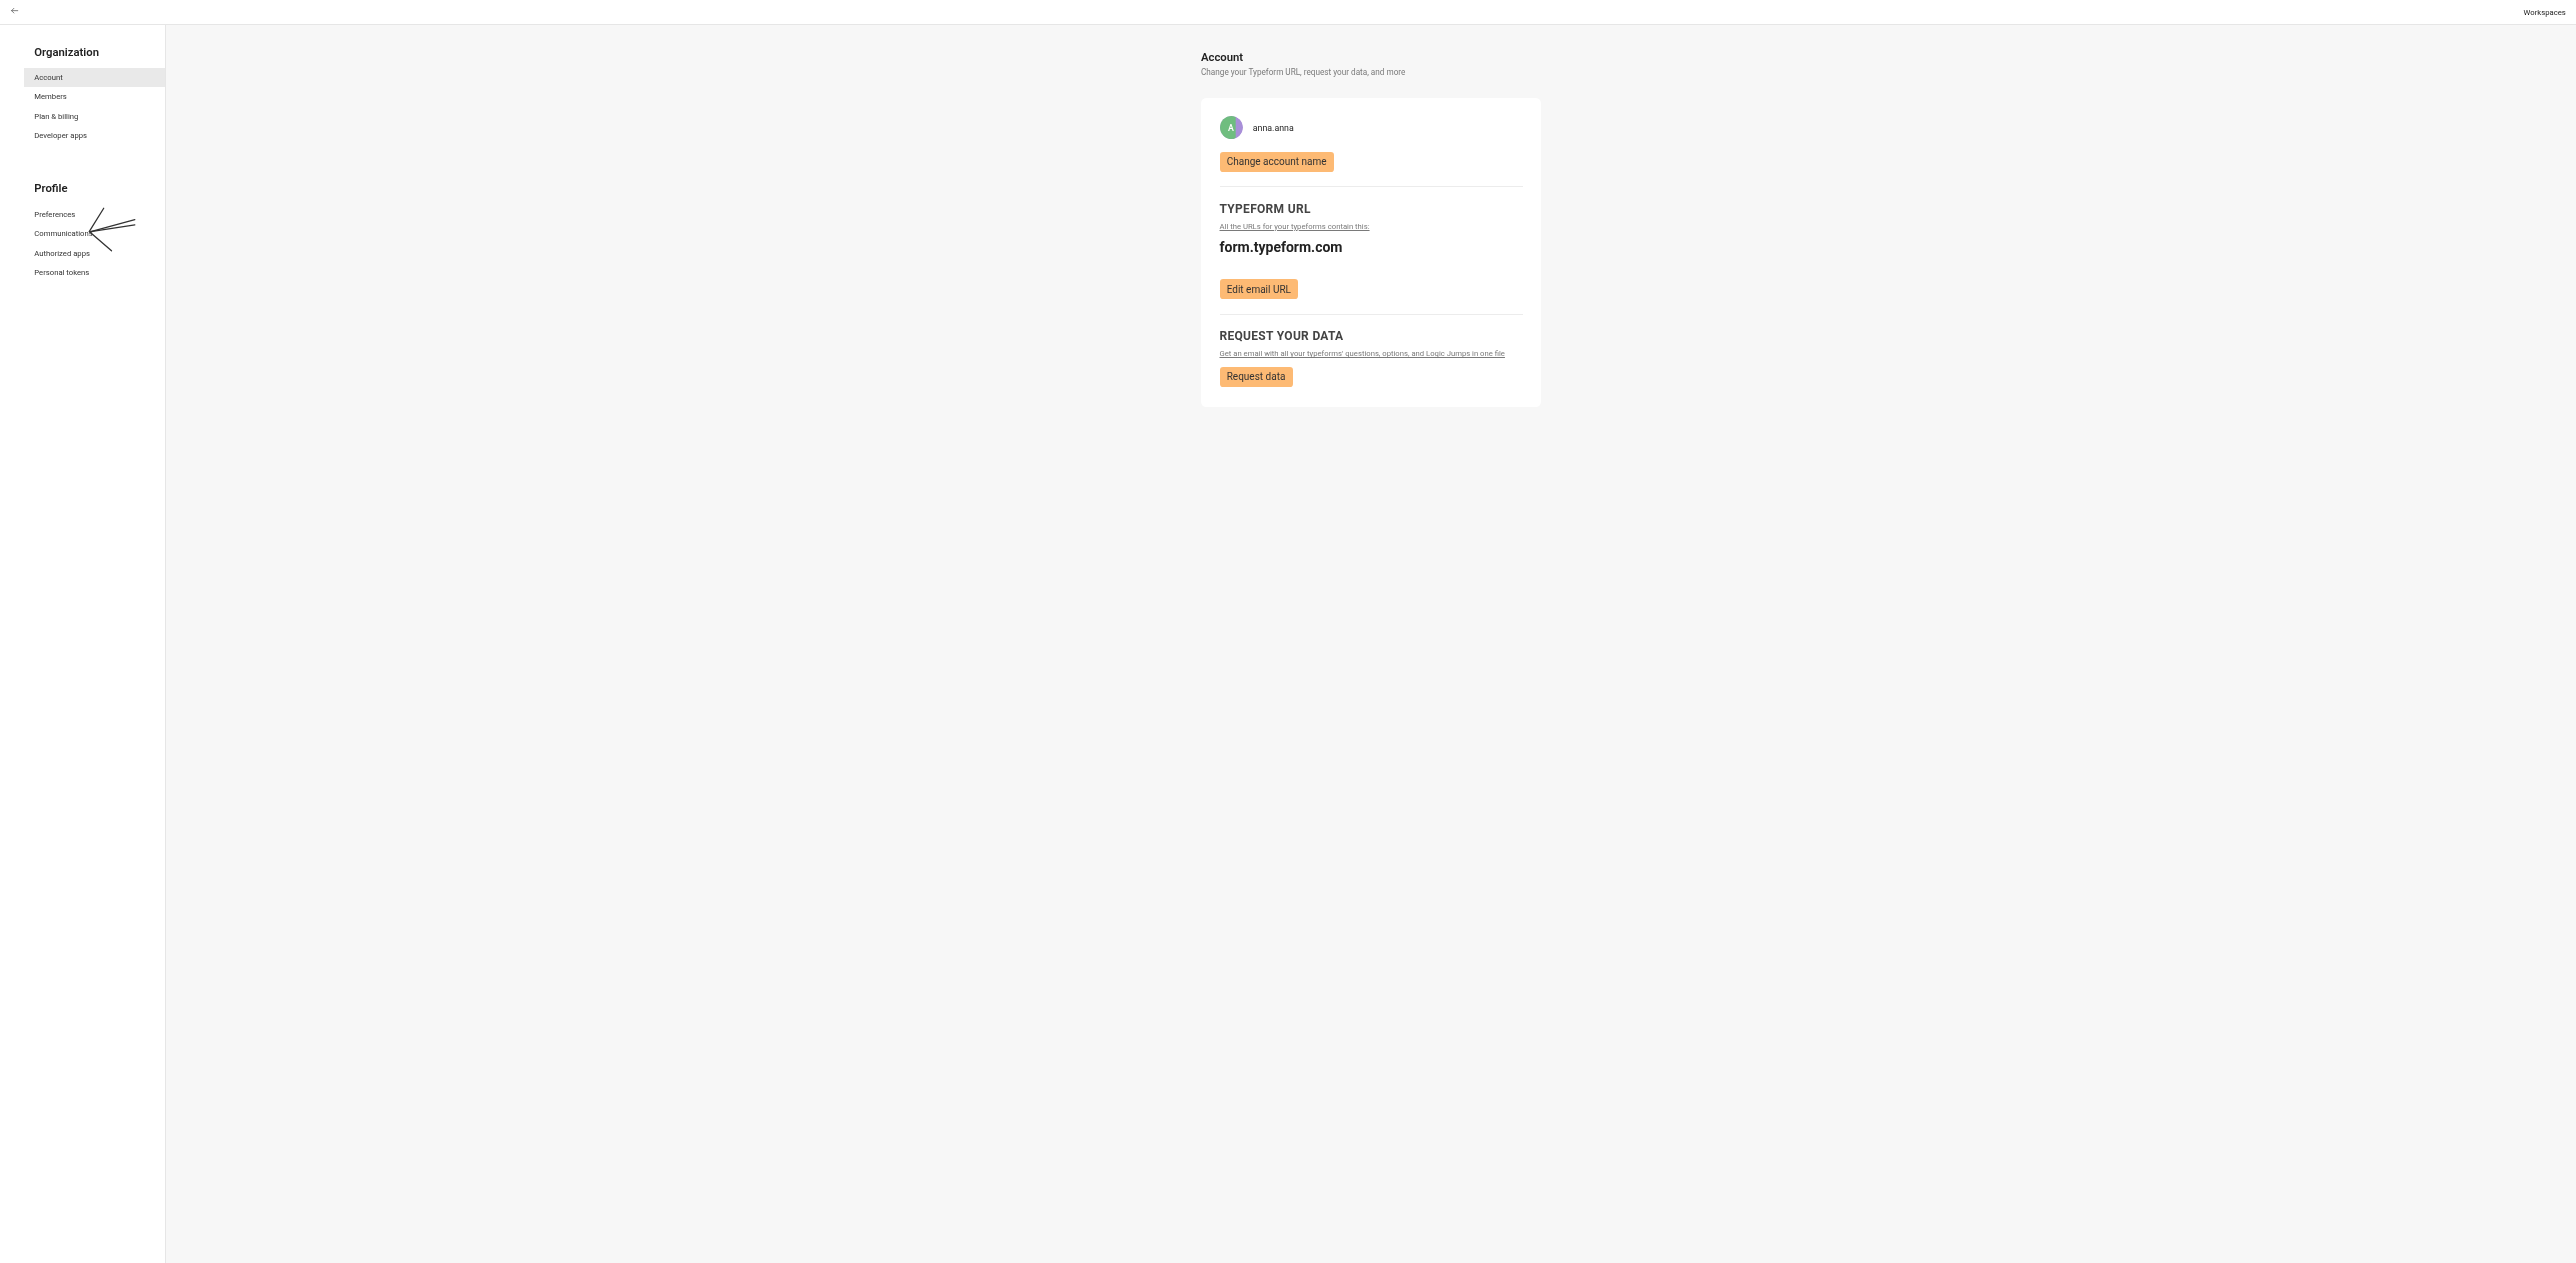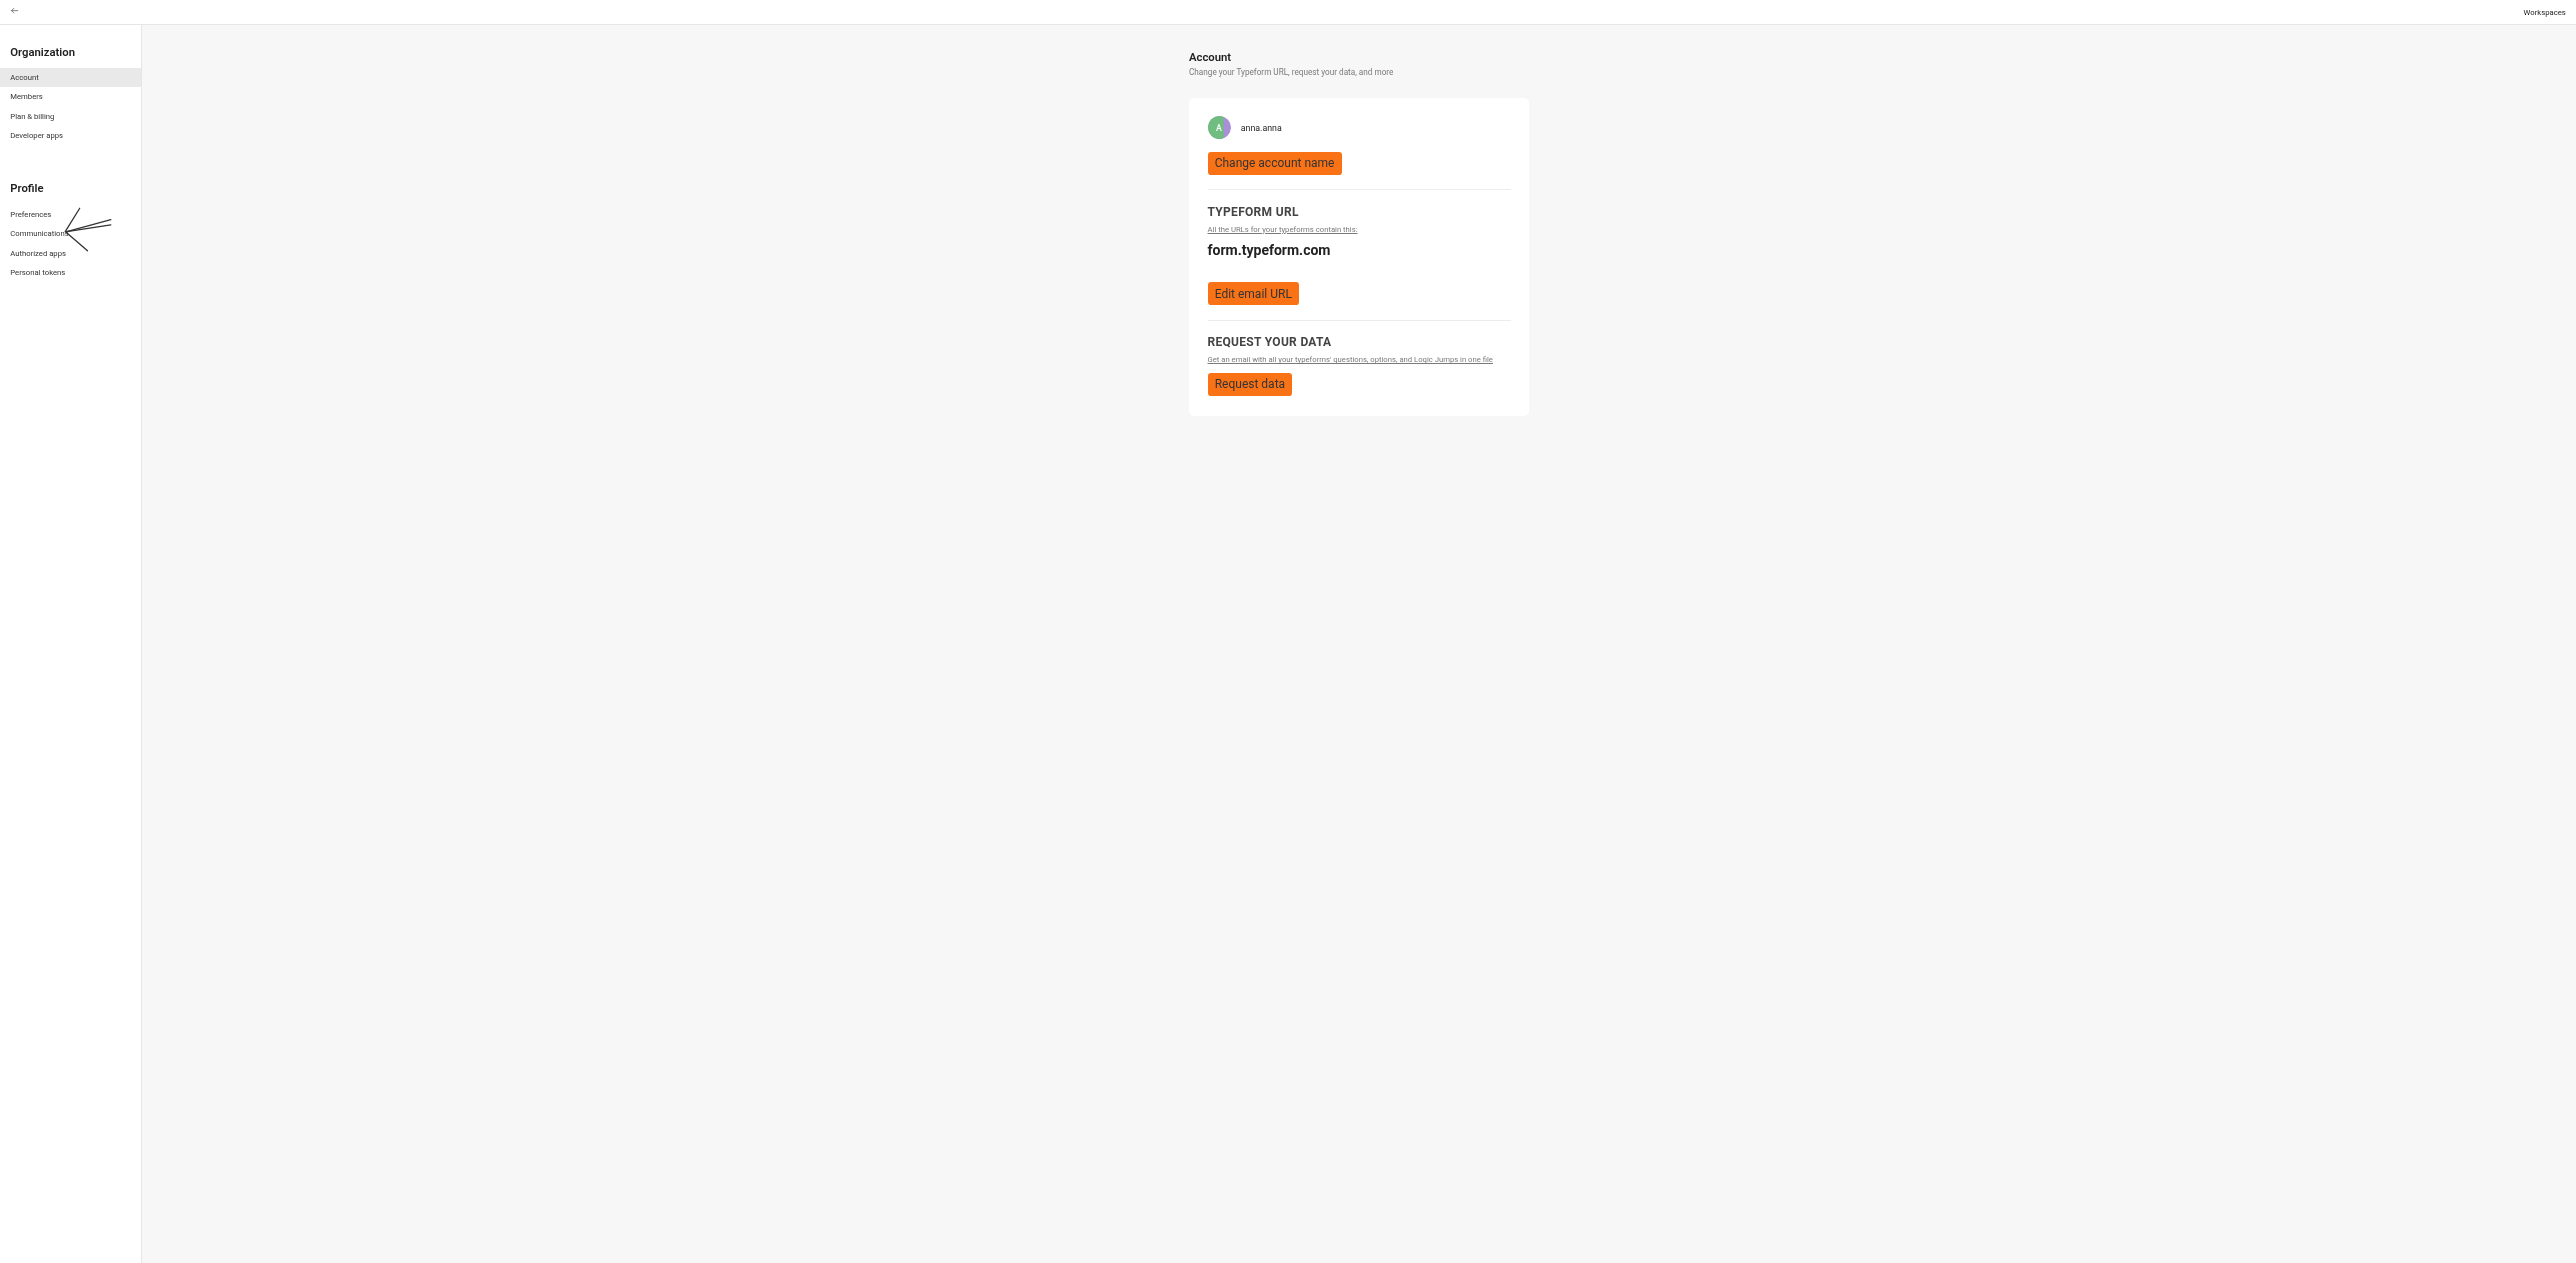--- a/index.html
+++ b/index.html
@@ -18,20 +18,21 @@
     padding: 0 10.3px;
     gap: 10.3px;
     background: #fff;
     justify-content: space-between;
   }
   .topbar .back-icon { width: 9.3px; height: 9.3px; color: #5f5f5f; cursor: pointer; }
   .topbar .crumb { font-size: 7.7px; color: #222; }
   .layout {
     display: flex;
     height: calc(100% - 25px);
+    padding-left: 24px;
   }
   .sidebar {
     width: 142px;
     border-right: 0.5px solid #e6e6e6;
     background: #fff;
     padding-top: 20.6px;
     position: relative;
   }
   .group-title {
     font-size: 11.3px;
@@ -89,25 +90,25 @@
   .avatar { width: 23px; height: 23px; border-radius: 50%; position: relative; overflow: hidden; }
   .avatar svg { width: 100%; height: 100%; display: block; }
   .avatar .letter {
     position: absolute; inset: 0;
     display: flex; align-items: center; justify-content: center;
     color: #fff; font-size: 8.8px; font-weight: 500;
   }
   .username { font-size: 8.8px; color: #222; }
   .btn {
     display: inline-block;
-    background: #f97316;
+    background: #fdba74;
     border: none;
     border-radius: 3.1px;
     padding: 4.6px 7.2px;
-    font-size: 12px;
+    font-size: 10px;
     color: #333;
     cursor: pointer;
     font-family: inherit;
   }
   .divider { border: none; border-top: 0.5px solid #ececec; margin: 14.4px 0; }
   .section-label {
     font-size: 12px;
     letter-spacing: 0.3px;
     font-weight: 700;
     color: #444;

